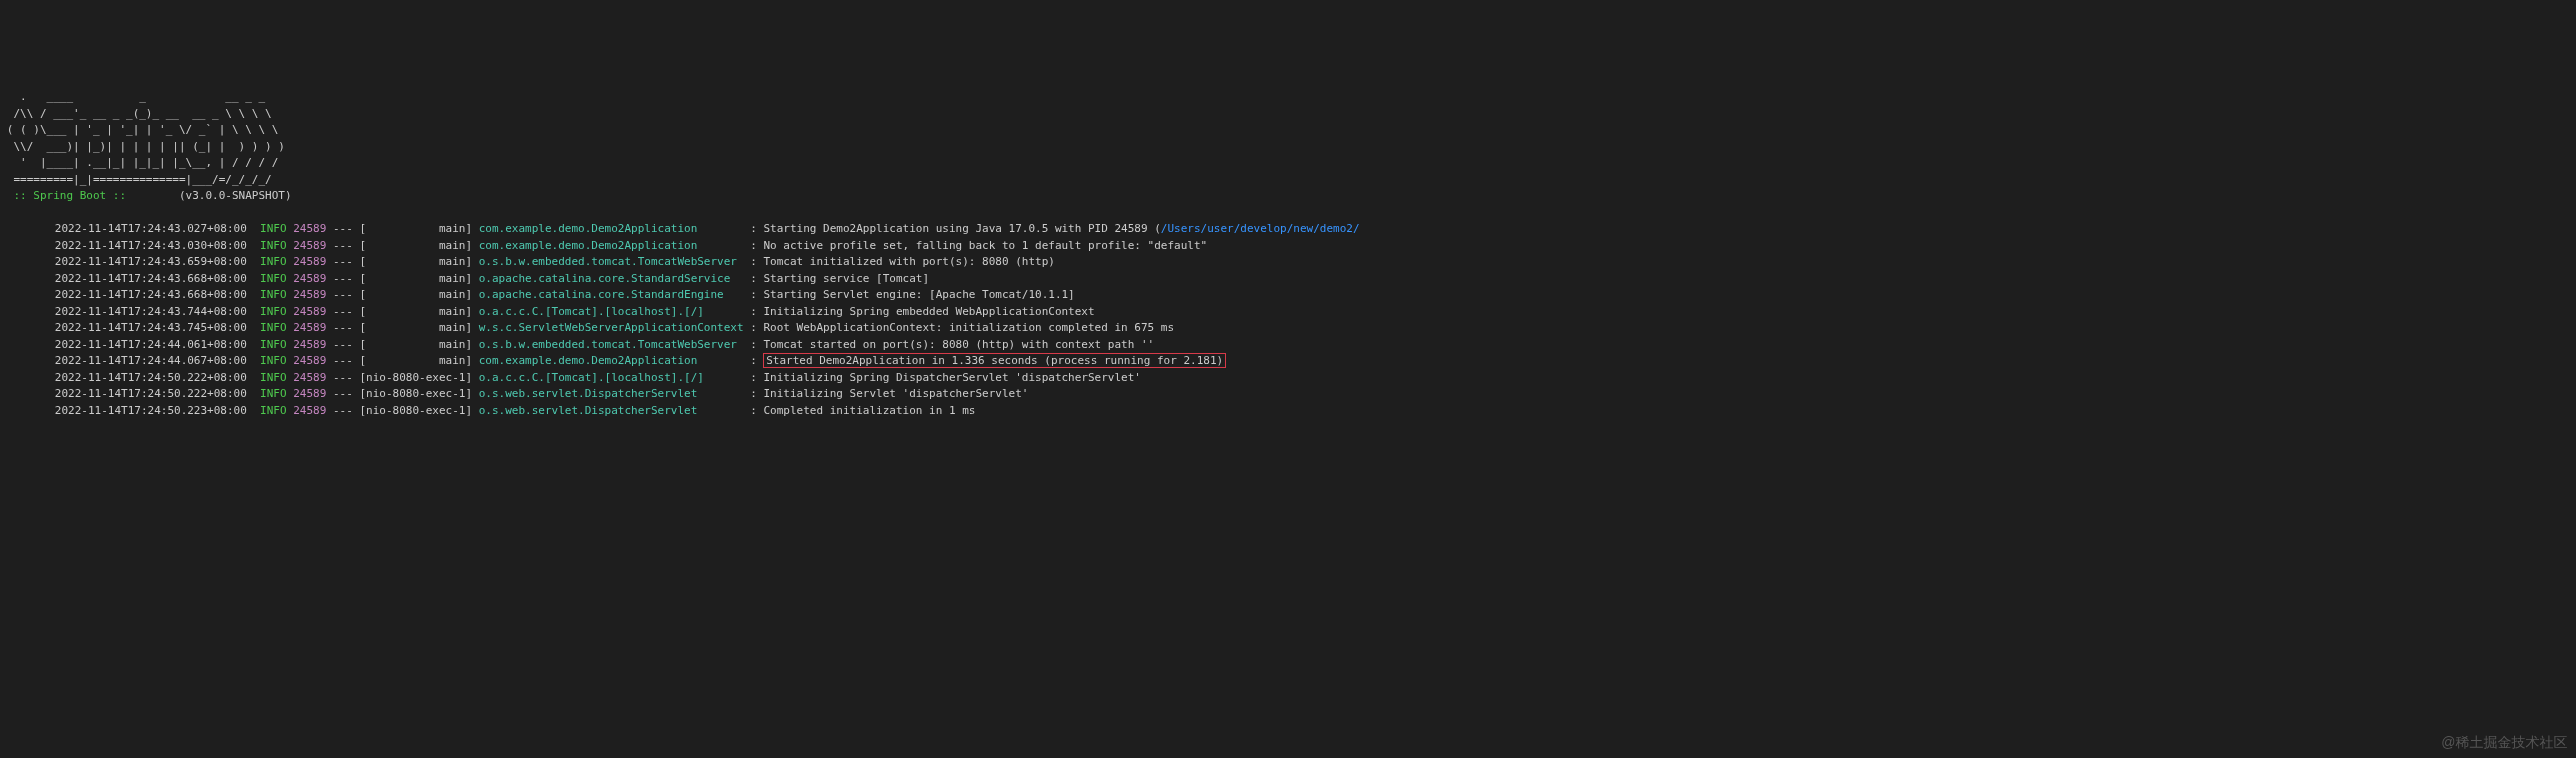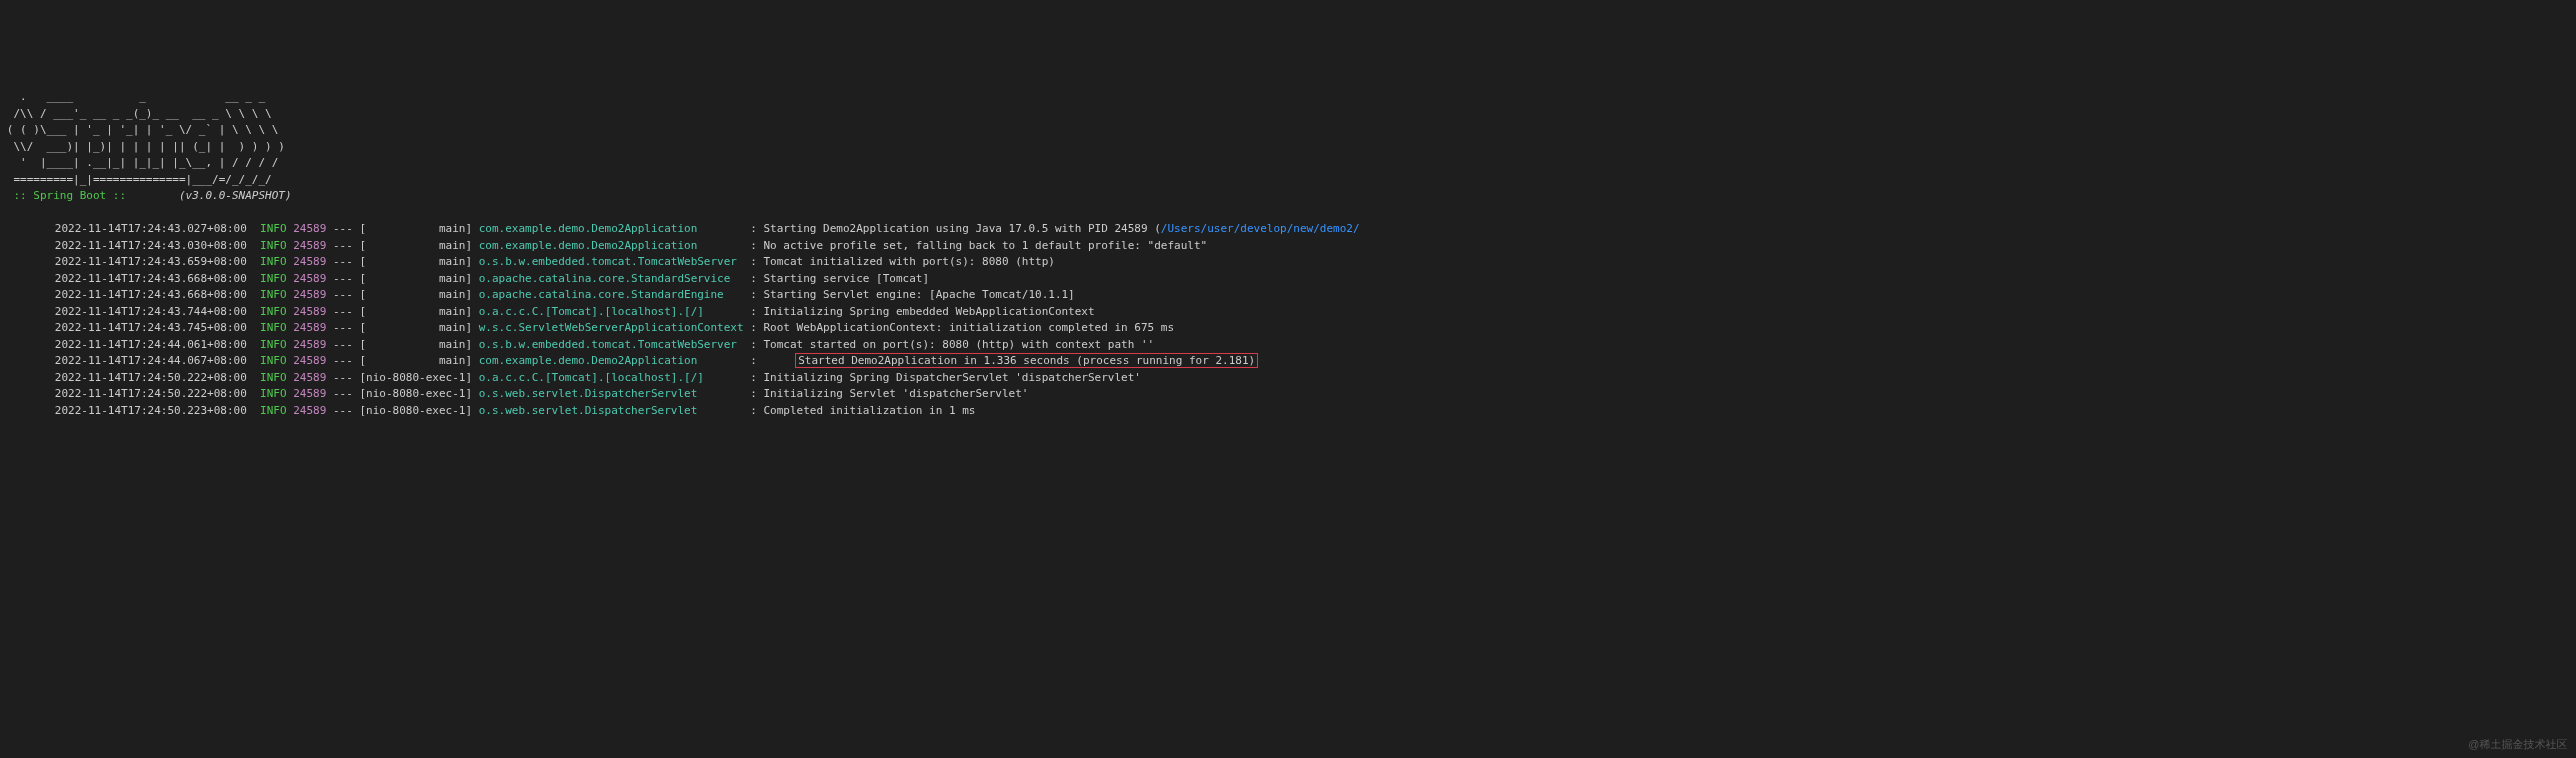--- a/index.html
+++ b/index.html
@@ -8,43 +8,42 @@
       color: #cccccc;
       font-family: 'Menlo', 'Monaco', 'Consolas', monospace;
       font-size: 11px;
       line-height: 1.5;
       padding: 6.8px;
       white-space: pre;
       overflow-x: auto;
     }
     .banner { color: #cccccc; }
     .spring-boot-label { color: #4ec94e; margin-top: 20px; }
-    .version { color: #cccccc; font-style: italic; }
+    .version { color: #cccccc; }
     .log-line { display: block; }
     .timestamp { color: #cccccc; margin-left: 48px; }
     .level-info { color: #4ec94e; text-align: right; }
     .pid { color: #c586c0; }
     .dashes { color: #cccccc; }
     .thread { color: #cccccc; }
     .logger { color: #4ec9b0; margin-top: 28px; }
     .colon { color: #cccccc; }
     .message { color: #cccccc; }
     .link { color: #3794ff; }
     .highlighted {
       border: 1.7px solid #d73a49;
       display: inline;
       padding: 0 1.7px;
-      margin-left: 32px;
     }
     .watermark {
       position: fixed;
       bottom: 5.1px;
       right: 8.5px;
       color: #555;
-      font-size: 11px;
+      font-size: 14px;
       font-family: sans-serif;
     }
   </style>
 </head>
 <body>
 
 
 
 <div>
 <div class="banner"><span>  .   ____          _            __ _ _</span>

